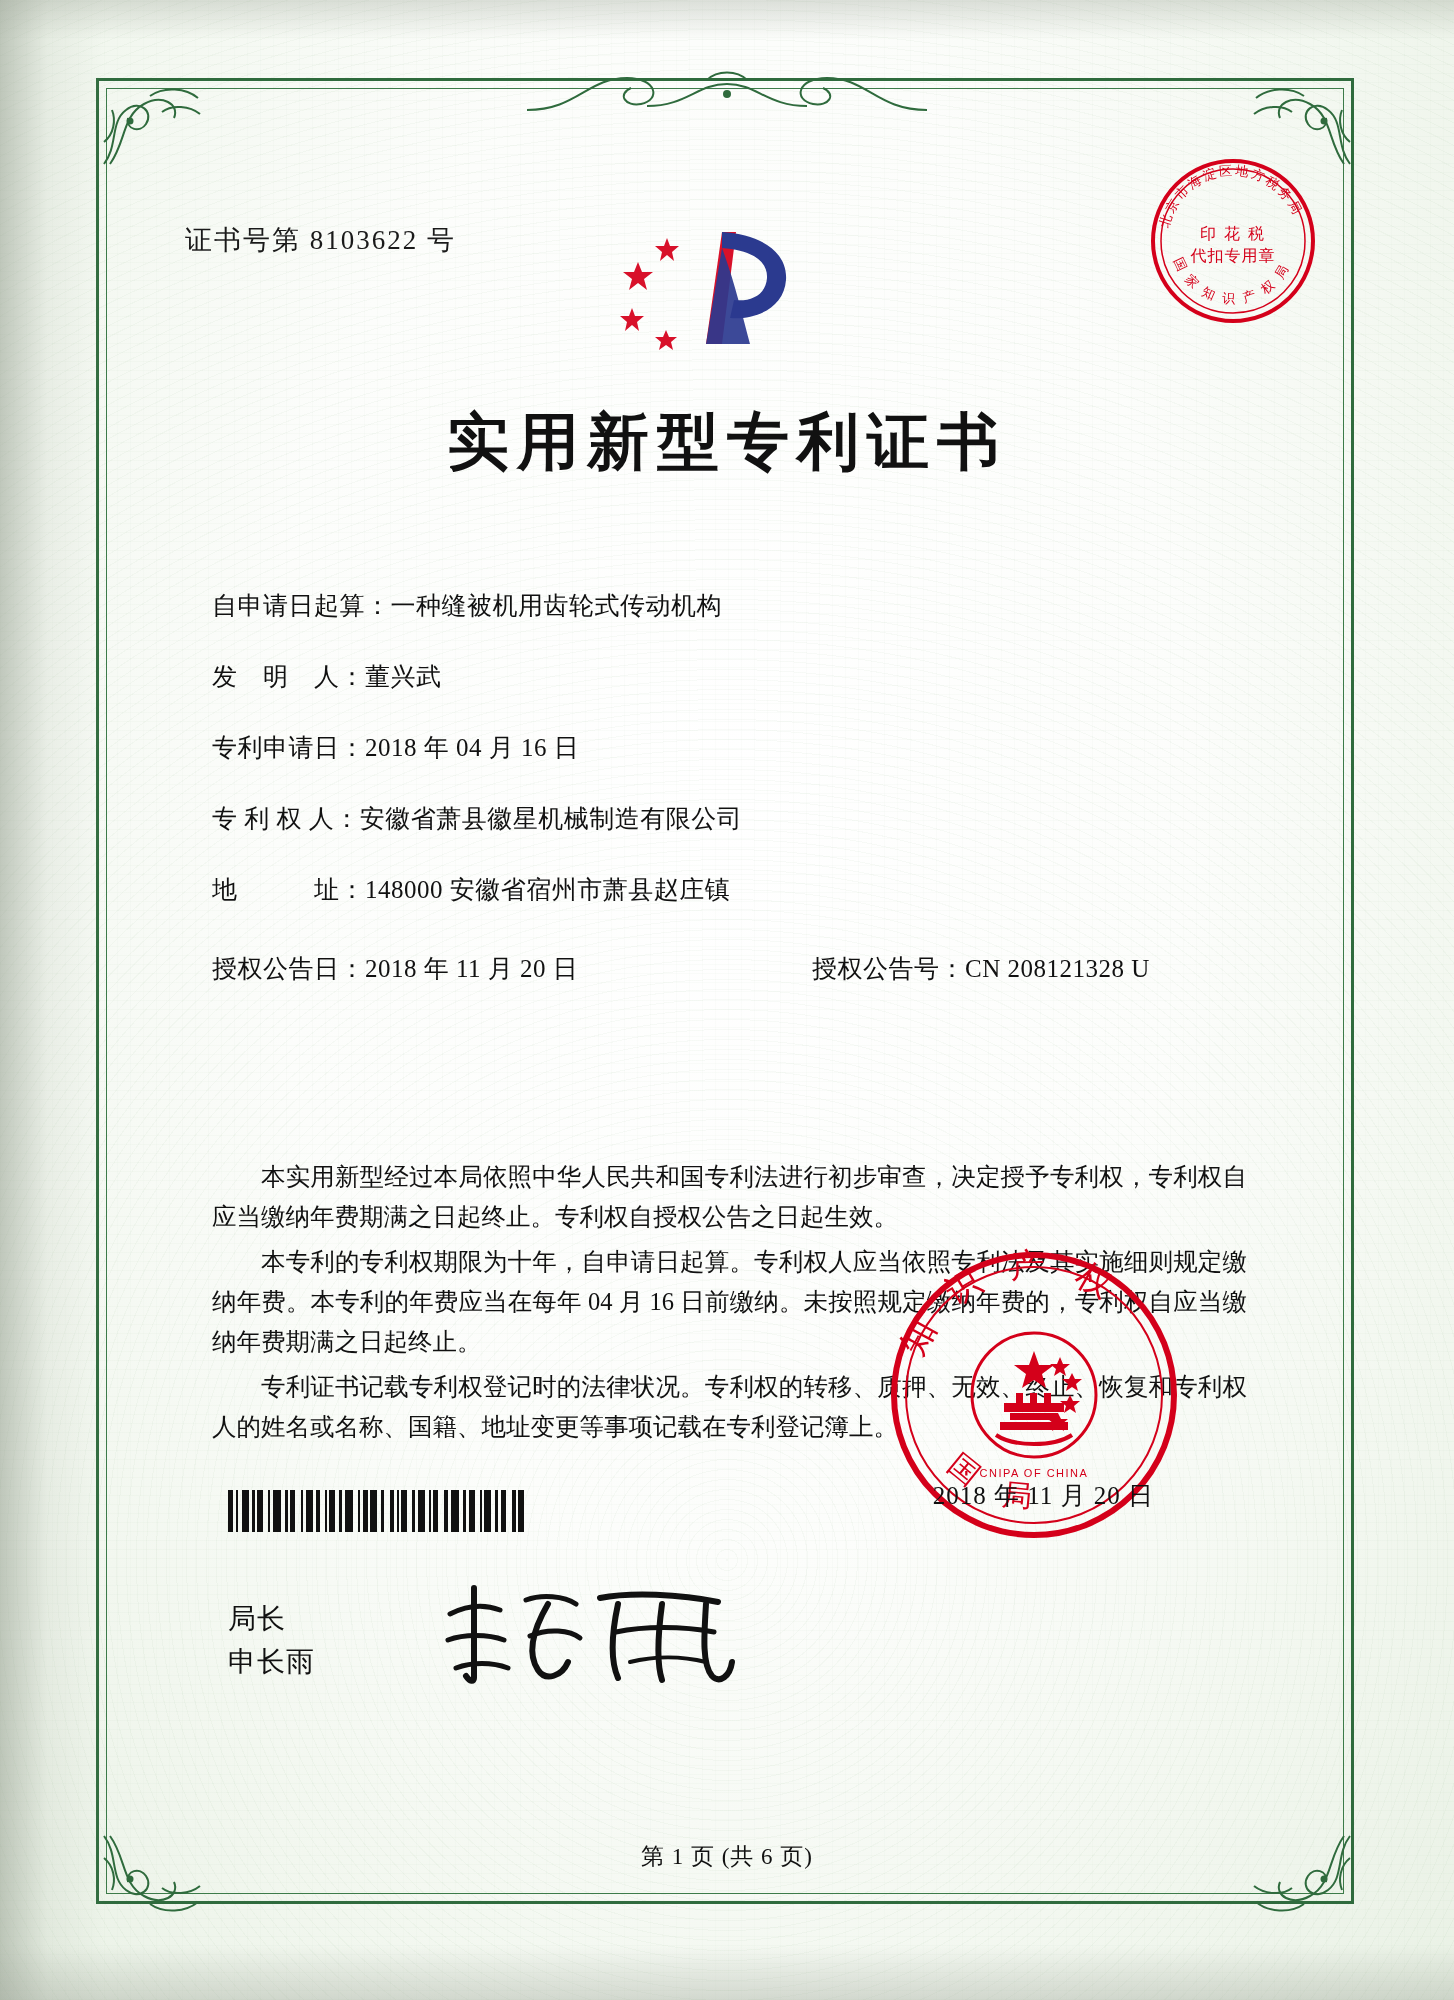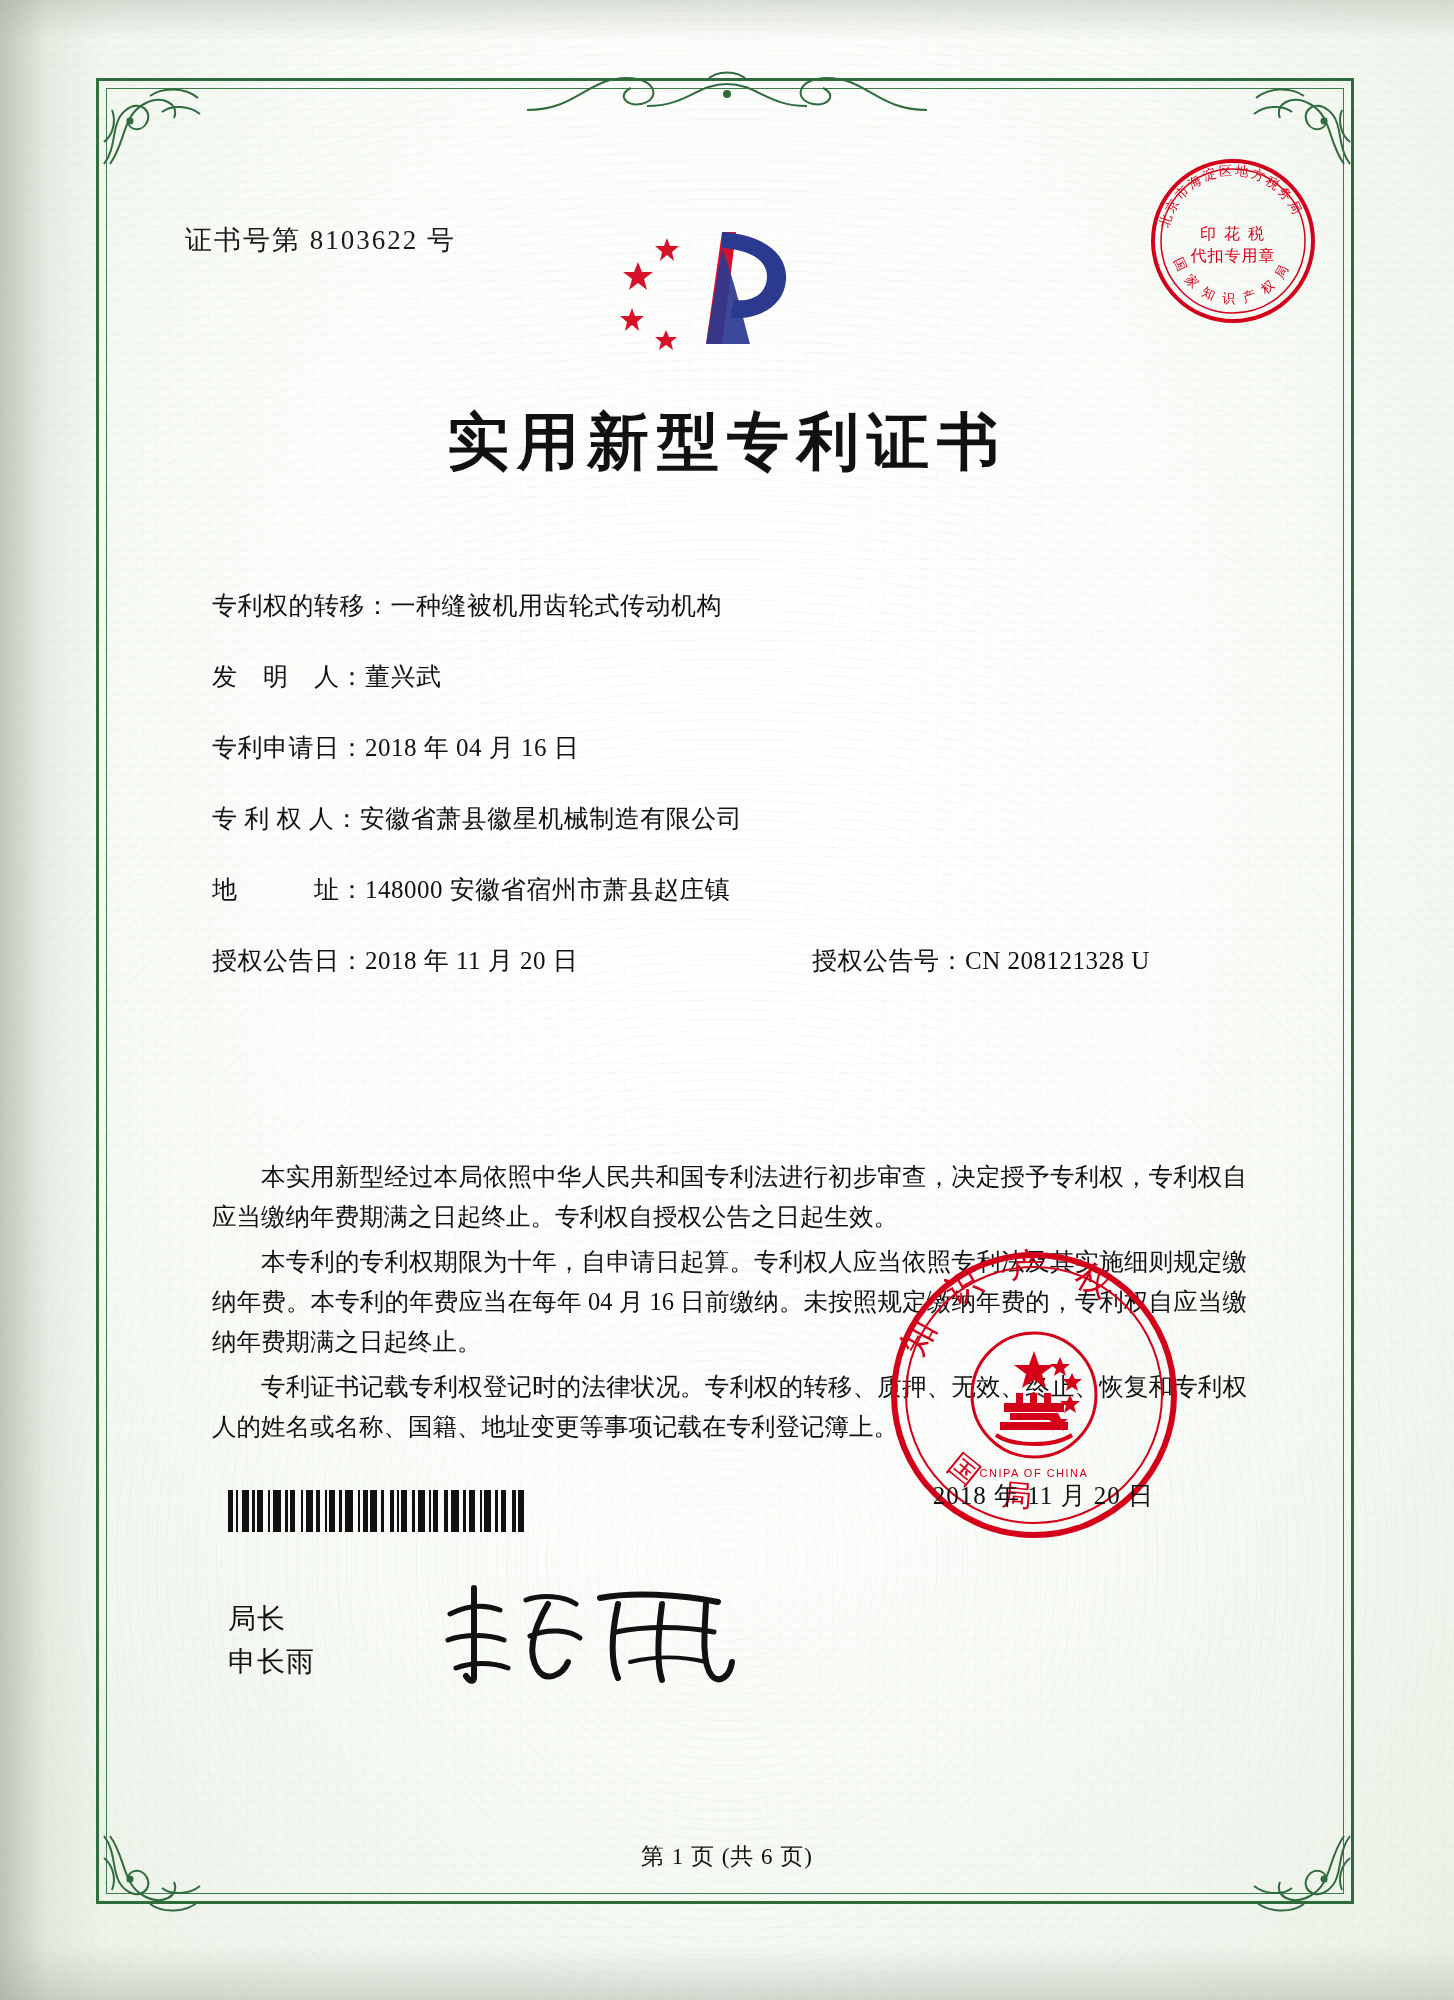--- a/index.html
+++ b/index.html
@@ -164,20 +164,21 @@
     flex: 1 1 auto;
     letter-spacing: 0.5px;
     white-space: pre;
   }
   .row.pair {
     margin-bottom: 34px;
   }
   .row.pair .half {
     display: flex;
     align-items: baseline;
+    margin-top: 8px;
   }
   .row.pair .half.left { width: 600px; }
 
   
   .paras {
     position: absolute;
     left: 212px;
     top: 1157px;
     width: 1035px;
     font-size: 24.5px;
@@ -350,21 +351,21 @@
       <text x="86" y="84" text-anchor="middle" font-size="16" fill="#d4001a" font-family="'Liberation Serif',serif" letter-spacing="2">印 花 税</text>
       <text x="86" y="106" text-anchor="middle" font-size="16" fill="#d4001a" font-family="'Liberation Serif',serif" letter-spacing="1">代扣专用章</text>
     </svg>
   </div>
 
   <div class="title">实用新型专利证书</div>
 
   <div class="fields">
 
     <div class="row">
-      <span class="lbl">专利权的转移：</span>
+      <span class="lbl">自申请日起算：</span>
       <span class="val">一种缝被机用齿轮式传动机构</span>
     </div>
 
     <div class="row">
       <span class="lbl">发　明　人：</span>
       <span class="val">董兴武</span>
     </div>
 
 
     <div class="row">

